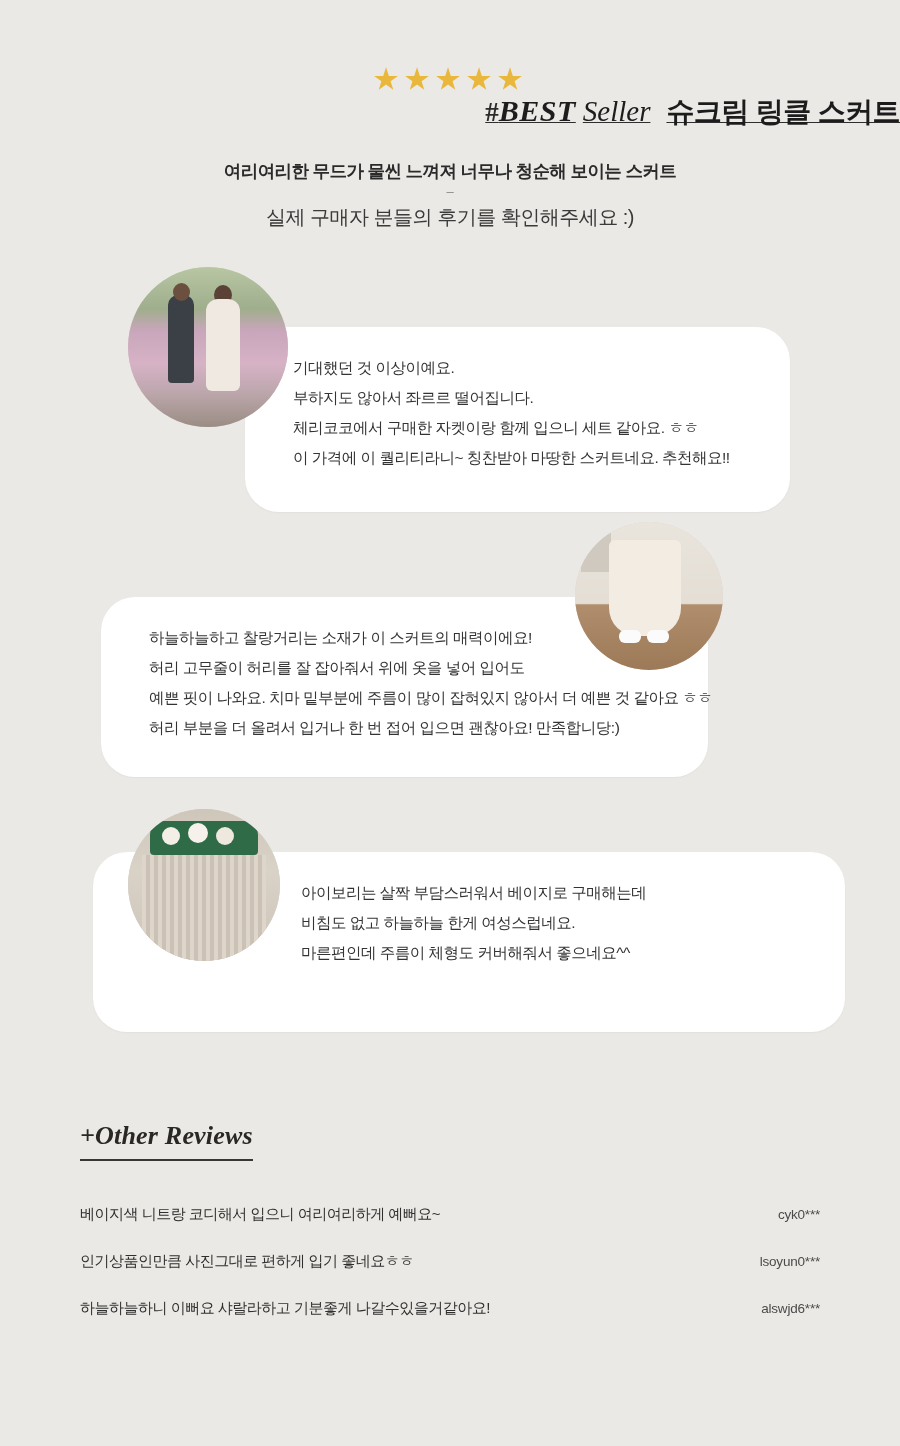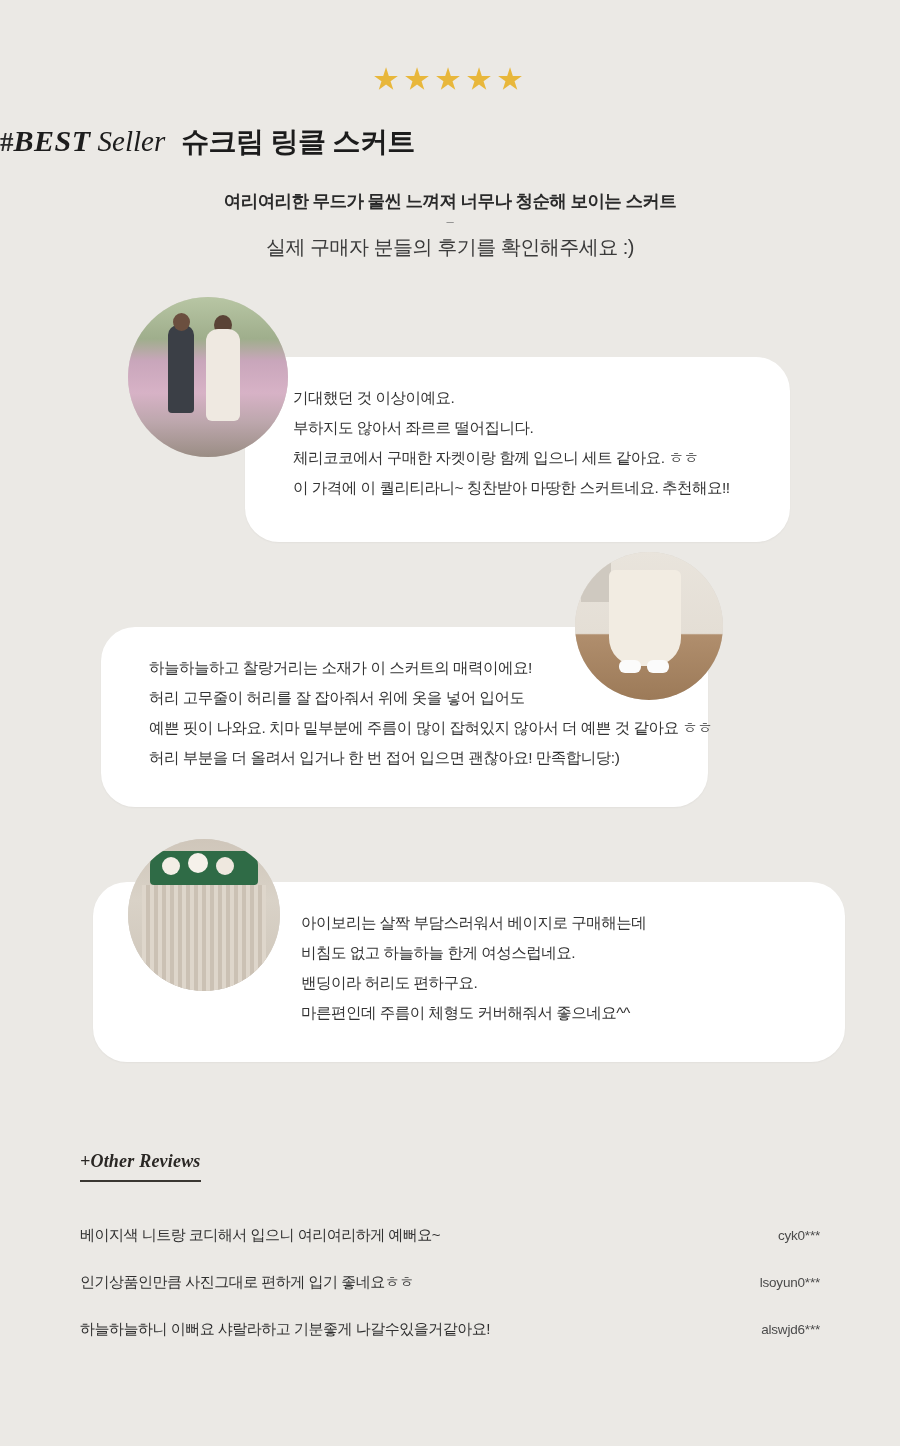--- a/index.html
+++ b/index.html
@@ -25,23 +25,23 @@
   
   .stars {
     text-align: center;
     padding-top: 66px;
     letter-spacing: 4px;
     font-size: 27px;
     color: #e8b73b;
     line-height: 1;
   }
   .title-row {
-    text-align: left;
-    margin-top: 30px;
-    white-space: nowrap;
+    text-align: right;
+    white-space: nowrap;
+    text-decoration: underline;
   }
   .title-hash {
     font-family: "Liberation Serif", serif;
     font-size: 27px;
     font-weight: 700;
     color: #2b2b2b;
     letter-spacing: 0px;
   }
   .title-best {
     font-family: "Liberation Serif", serif;
@@ -169,21 +169,21 @@
   .art3 .dot1 { position: absolute; left: 34px; top: 18px; width: 18px; height: 18px; background: #f3eee6; border-radius: 50%; }
   .art3 .dot2 { position: absolute; left: 60px; top: 14px; width: 20px; height: 20px; background: #f6f1ea; border-radius: 50%; }
   .art3 .dot3 { position: absolute; left: 88px; top: 18px; width: 18px; height: 18px; background: #efe8df; border-radius: 50%; }
   .art3 .pleat { position: absolute; left: 14px; top: 46px; width: 124px; height: 106px;
     background: repeating-linear-gradient(90deg,#ded6cb 0 4px,#cbc1b4 4px 8px); }
 
   
   .other-section { position: relative; margin-top: 64px; padding: 0 80px 90px 80px; }
   .other-title {
     font-family: "Liberation Serif", serif;
-    font-size: 18px;
+    font-size: 26px;
     font-style: italic;
     font-weight: 700;
     color: #2a2724;
     letter-spacing: 0.2px;
     display: inline-block;
     padding-bottom: 8px;
     border-bottom: 2px solid #3a3732;
   }
   .other-list { margin-top: 30px; }
   .other-row {
@@ -251,21 +251,20 @@
           <div class="shoeL"></div>
           <div class="shoeR"></div>
         </div>
       </div>
     </div>
 
     <div id="review-3">
       <div class="bubble">
         <p>아이보리는 살짝 부담스러워서 베이지로 구매해는데</p>
         <p>비침도 없고 하늘하늘 한게 여성스럽네요.</p>
-        <p>밴딩이라 허리도 편하구요.</p>
         <p>마른편인데 주름이 체형도 커버해줘서 좋으네요^^</p>
       </div>
       <div class="photo">
         <div class="ph-inner art3">
           <div class="pleat"></div>
           <div class="hanger"></div>
           <div class="dot1"></div>
           <div class="dot2"></div>
           <div class="dot3"></div>
         </div>

